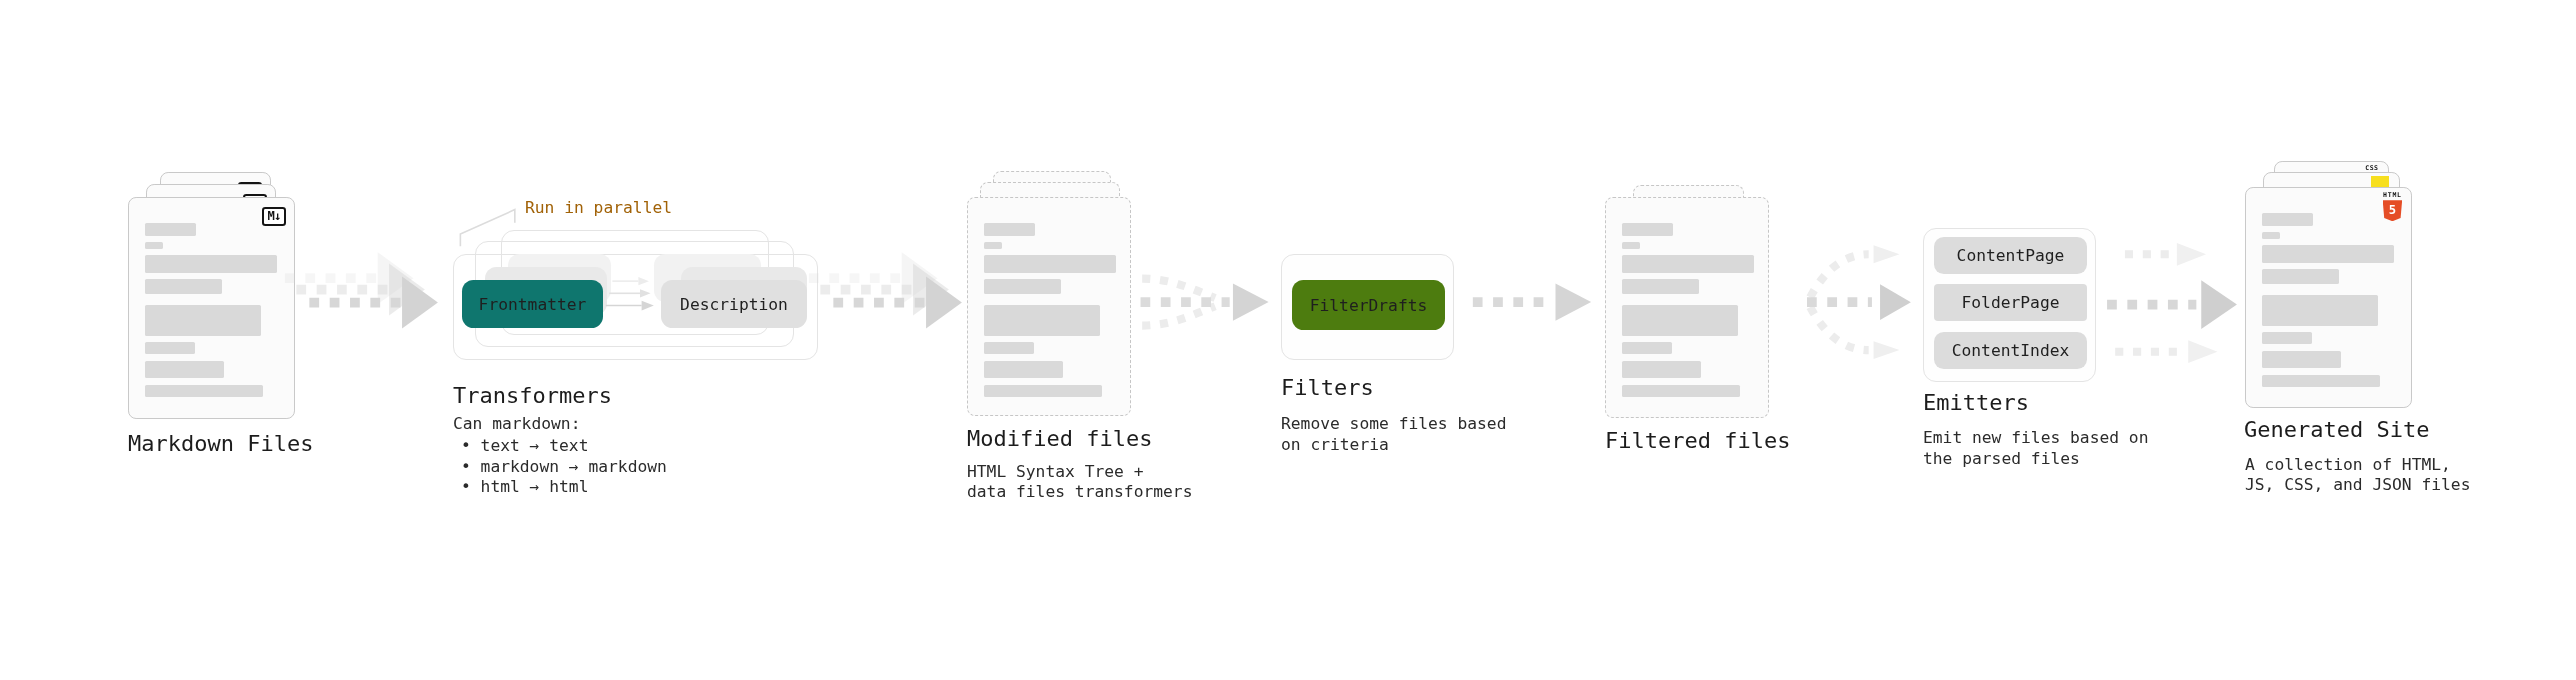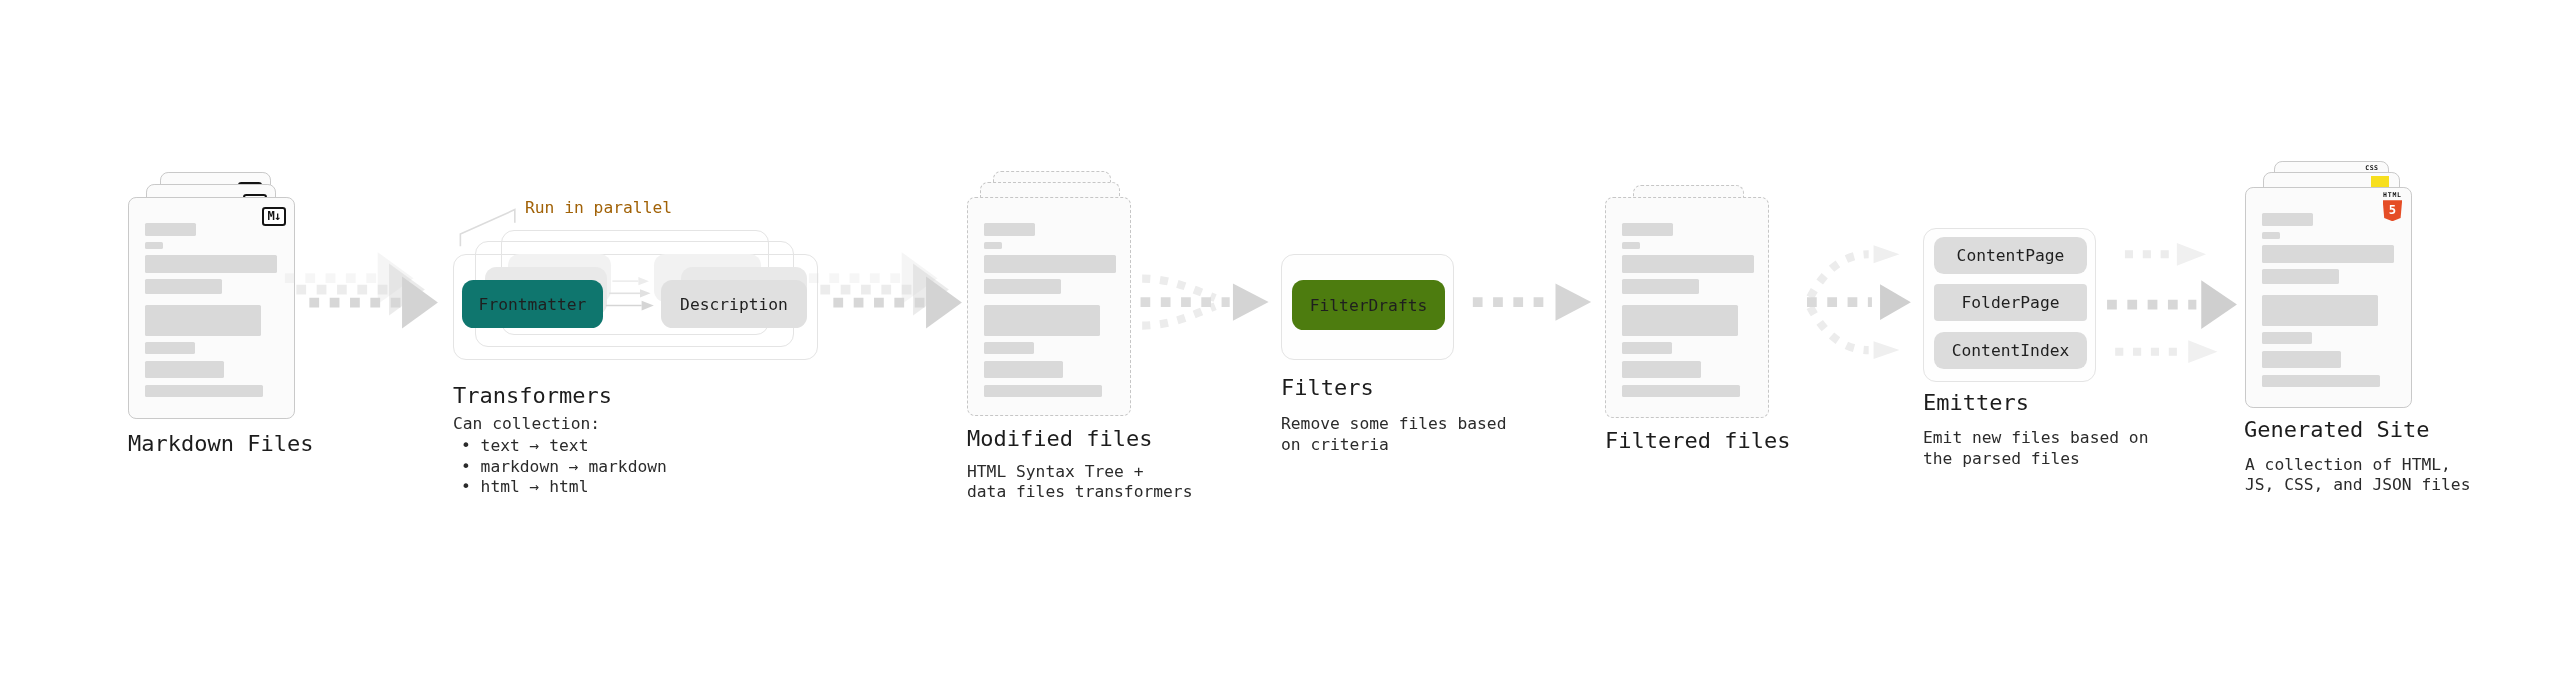--- a/index.html
+++ b/index.html
@@ -107,21 +107,21 @@
       <line x1="6" y1="46" x2="50" y2="46" stroke="#d5d5d5" stroke-width="2"></line>
       <polygon points="50,40 65,46 50,52" fill="#d5d5d5"></polygon>
     </svg>
 
     <svg style="left:439px;top:195px;" width="98" height="65" viewBox="0 0 120 80">
       <polyline points="26,63 26,48 93,18 93,34" fill="none" stroke="#dcdcdc" stroke-width="2"></polyline>
     </svg>
     <div class="callout-text" style="left:525px;top:198px;">Run in parallel</div>
 
     <div class="h" style="left:453px;top:376px;margin-top:8px;">Transformers</div>
-    <div class="t" style="left:453px;top:414px;">Can collection:</div>
+    <div class="t" style="left:453px;top:414px;">Can markdown:</div>
     <div class="t" style="left:461px;top:436px;">• text → text</div>
     <div class="t" style="left:461px;top:457px;">• markdown → markdown</div>
     <div class="t" style="left:461px;top:477px;">• html → html</div>
   </div>
 
   <svg style="left:817px;top:244px;" width="171" height="122" viewBox="0 0 210 150">
     <g opacity="0.22" transform="translate(-30,-30)">
       <line x1="20" y1="72" x2="132" y2="72" stroke="#d7d7d7" stroke-width="12" stroke-dasharray="12 13"></line>
       <polygon points="134,40 178,72 134,104" fill="#d3d3d3"></polygon>
     </g>

